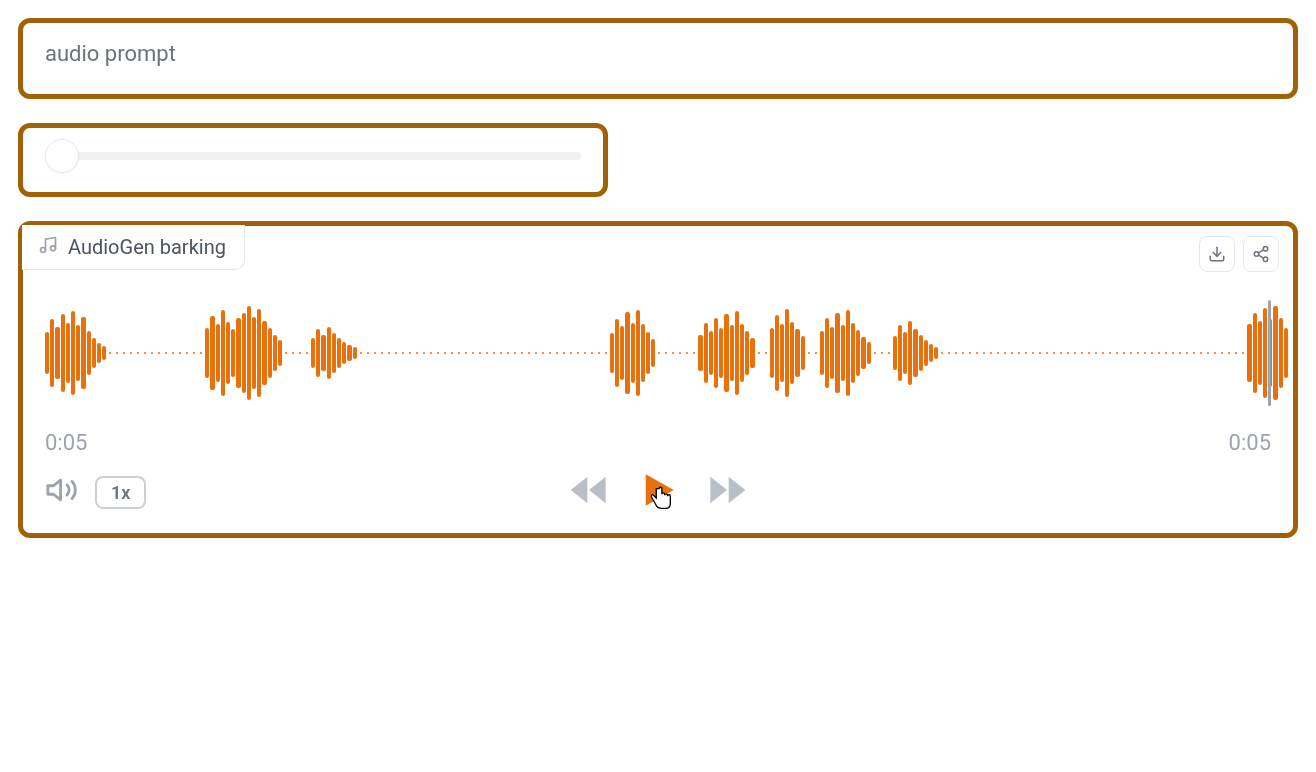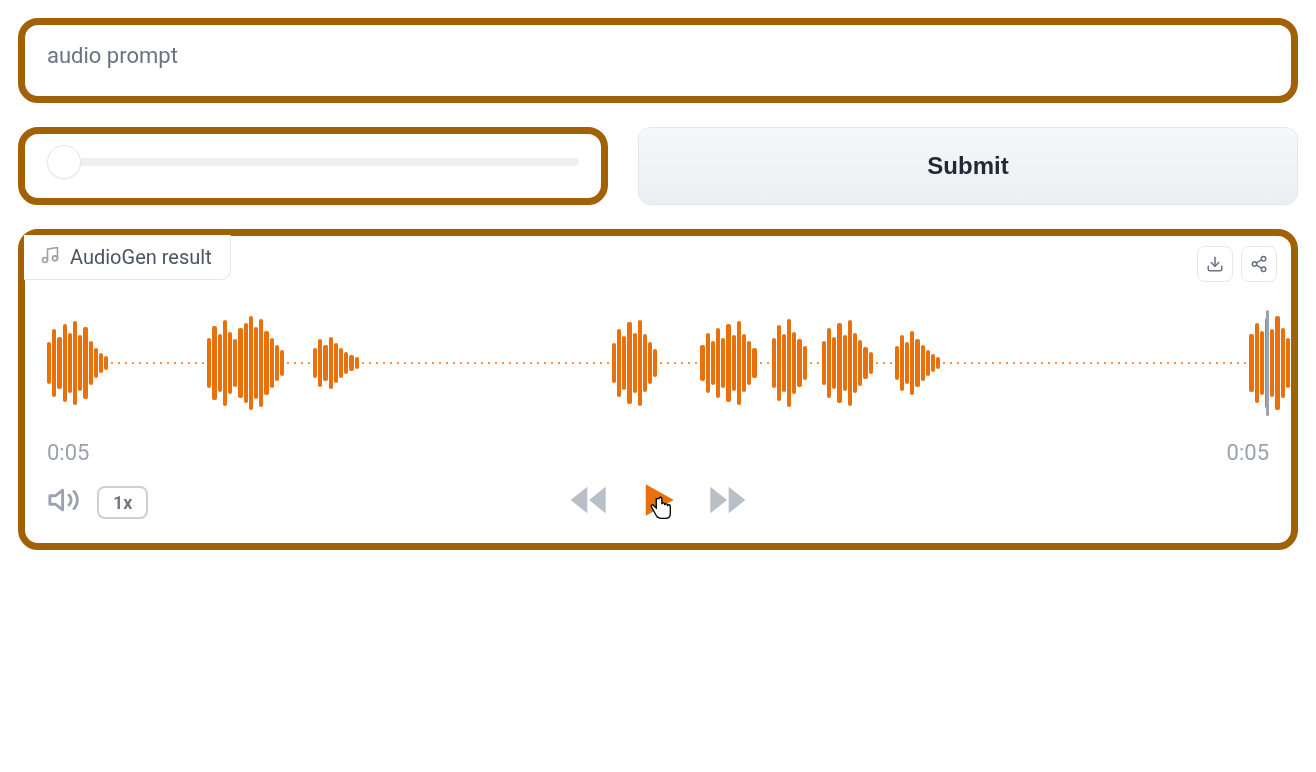--- a/index.html
+++ b/index.html
@@ -5,22 +5,22 @@
   * { box-sizing: border-box; }
   body {
     margin: 0;
     padding: 18px;
     font-family: -apple-system, BlinkMacSystemFont, "Segoe UI", Roboto, Helvetica, Arial, sans-serif;
     background: #fff;
     color: #1f2937;
     width: 1316px;
   }
   .panel {
-    border: 7px solid #a16207;
-    border-radius: 20px;
+    border: 5px solid #a16207;
+    border-radius: 12px;
     background: #fff;
     padding: 18px 22px;
   }
   .prompt-panel { margin-bottom: 24px; }
   .prompt-label {
     font-size: 22px;
     color: #6b7280;
     margin-bottom: 10px;
   }
   .prompt-input {
@@ -216,34 +216,33 @@
   <div class="prompt-label">audio prompt</div>
 </div>
 
 <div class="row">
   <div class="panel duration-panel">
     <div class="slider-wrap">
       <div class="slider-track"></div>
       <div class="slider-thumb"></div>
     </div>
   </div>
-  <button class="submit-btn">Submit</button>
 </div>
 
 <div class="panel result-panel">
   <div class="result-header">
     <div class="result-tab">
       <span class="music-icon">
         <svg width="20" height="20" viewBox="0 0 24 24" fill="none" stroke="currentColor" stroke-width="2" stroke-linecap="round" stroke-linejoin="round">
             <path d="M9 18V5l12-2v13"></path>
             <circle cx="6" cy="18" r="3"></circle>
             <circle cx="18" cy="16" r="3"></circle>
           </svg>
       </span>
-      <span class="result-tab-label">AudioGen result</span>
+      <span class="result-tab-label">AudioGen barking</span>
     </div>
     <div class="header-actions">
       <div class="icon-btn">
         <svg width="18" height="18" viewBox="0 0 24 24" fill="none" stroke="currentColor" stroke-width="2" stroke-linecap="round" stroke-linejoin="round">
             <path d="M21 15v4a2 2 0 0 1-2 2H5a2 2 0 0 1-2-2v-4"></path>
             <polyline points="7 10 12 15 17 10"></polyline>
             <line x1="12" y1="15" x2="12" y2="3"></line>
           </svg>
       </div>
       <div class="icon-btn">

